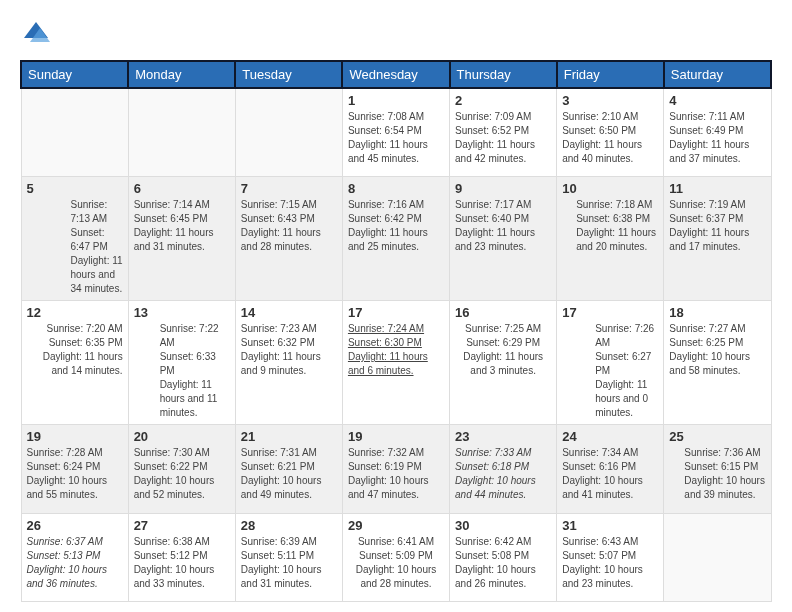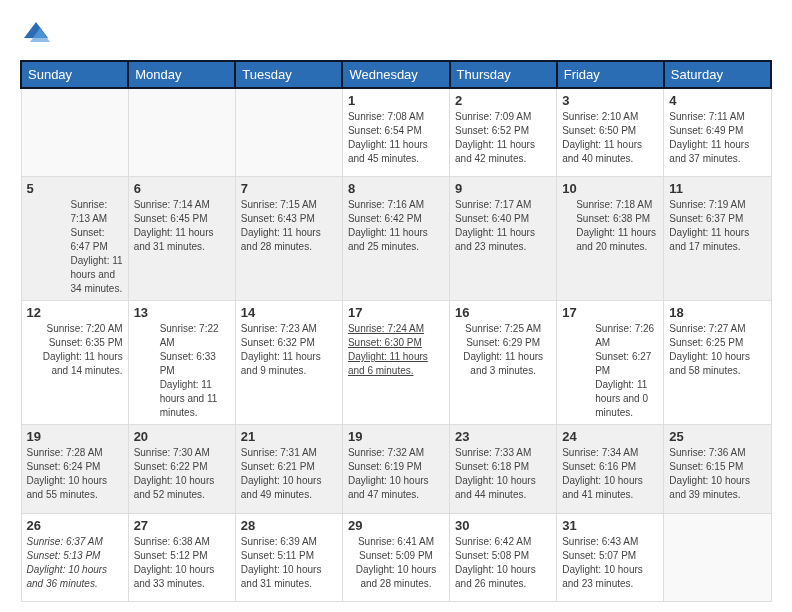--- a/index.html
+++ b/index.html
@@ -274,33 +274,33 @@
 Daylight: 10 hours and 49 minutes.</div>
           </td>
           <td>
             <span class="day-number">19</span>
             <div class="day-info" style="white-space: pre-line;">Sunrise: 7:32 AM
 Sunset: 6:19 PM
 Daylight: 10 hours and 47 minutes.</div>
           </td>
           <td>
             <span class="day-number">23</span>
-            <div class="day-info" style="white-space: pre-line;">Sunrise: 7:33 AM
+            <div class="day-info" style="white-space: pre-line; font-style: italic;">Sunrise: 7:33 AM
 Sunset: 6:18 PM
 Daylight: 10 hours and 44 minutes.</div>
           </td>
           <td>
             <span class="day-number">24</span>
             <div class="day-info" style="white-space: pre-line;">Sunrise: 7:34 AM
 Sunset: 6:16 PM
 Daylight: 10 hours and 41 minutes.</div>
           </td>
           <td>
             <span class="day-number">25</span>
-            <div class="day-info" style="white-space: pre-line;">Sunrise: 7:36 AM
+            <div class="day-info" style="white-space: pre-line; margin-left: 15px;">Sunrise: 7:36 AM
 Sunset: 6:15 PM
 Daylight: 10 hours and 39 minutes.</div>
           </td>
         </tr>
         <tr>
           <td>
             <span class="day-number">26</span>
             <div class="day-info" style="white-space: pre-line; font-style: italic;">Sunrise: 6:37 AM
 Sunset: 5:13 PM
 Daylight: 10 hours and 36 minutes.</div>

